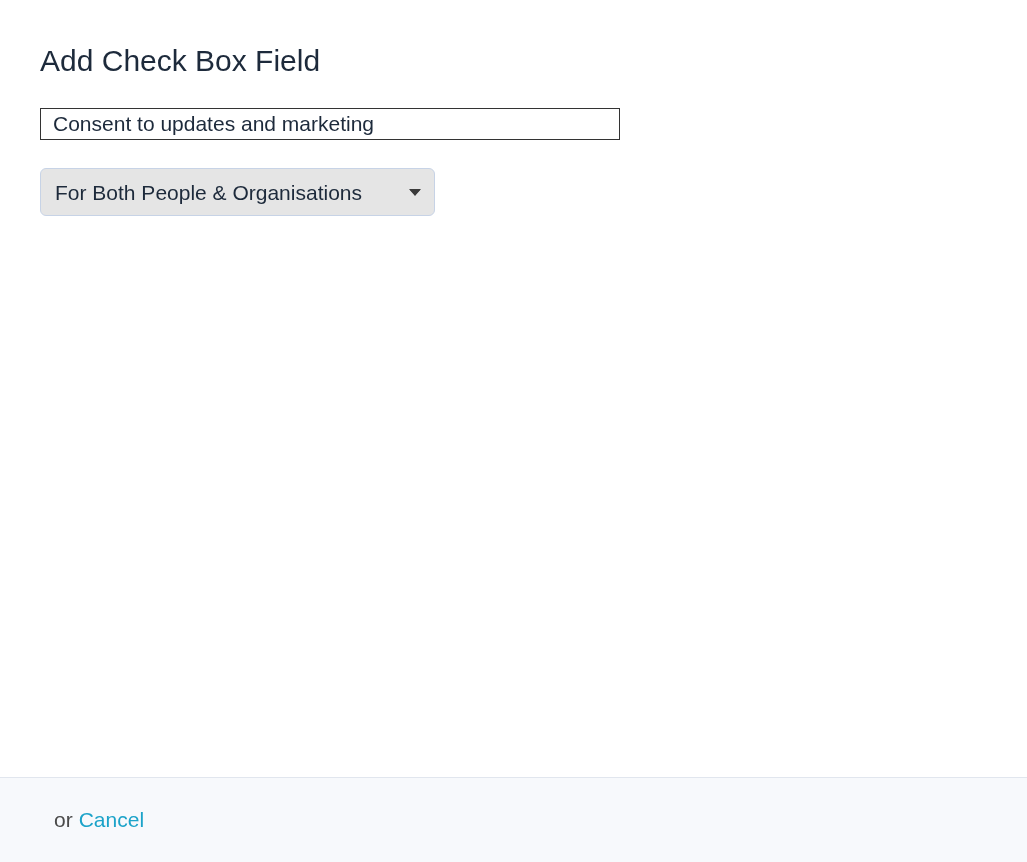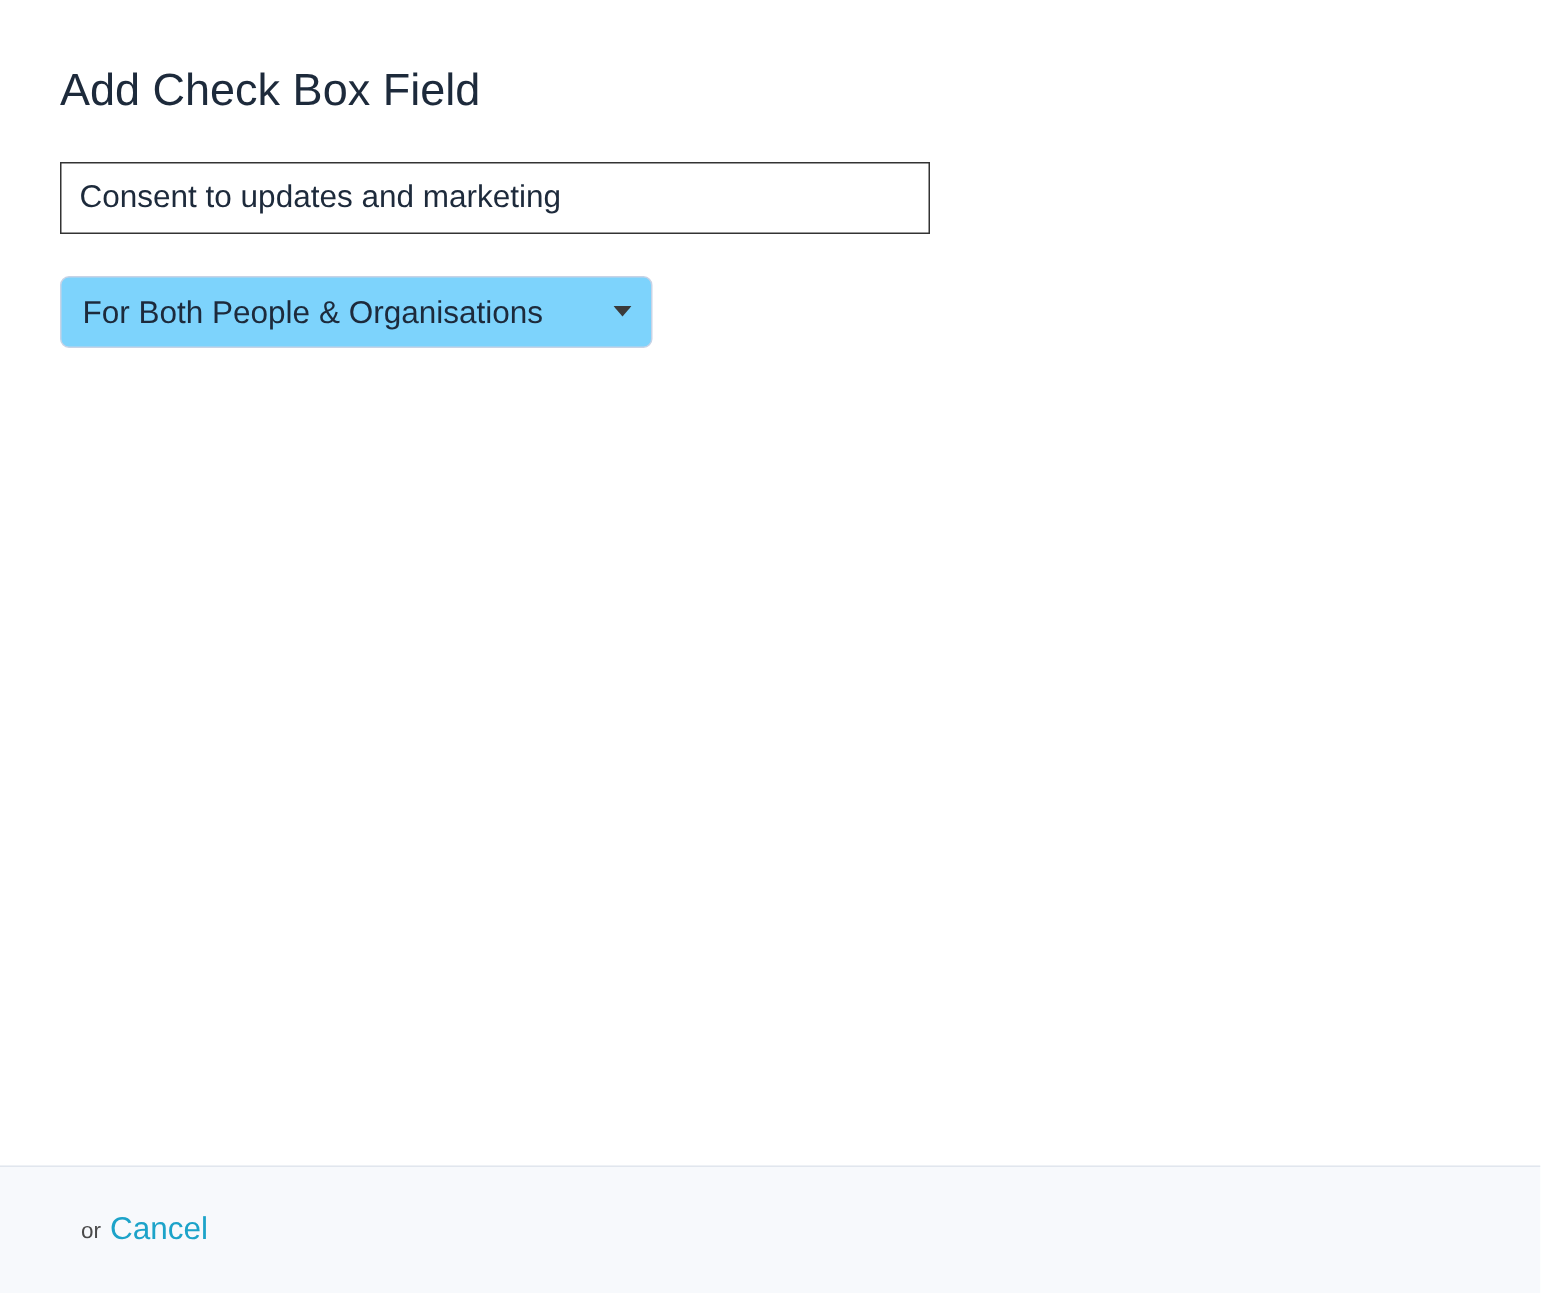--- a/index.html
+++ b/index.html
@@ -37,21 +37,21 @@
       font-weight: 400;
     }
     .required-asterisk {
       color: #d9534f;
       font-size: 15px;
       margin-left: 1px;
       vertical-align: top;
     }
     .input-label {
       width: 580px;
-      height: 48px;
+      height: 32px;
       border: 1px solid #333333;
       font-size: 21px;
       padding: 8px 12px;
       color: #1d2a3b;
       outline: none;
     }
     .input-description {
       width: 808px;
       height: 48px;
       border: 1px solid #c7d3e6;
@@ -66,21 +66,21 @@
       display: inline-block;
     }
     .select-capture {
       width: 395px;
       height: 48px;
       border: 1px solid #c7d3e6;
       border-radius: 6px;
       font-size: 21px;
       padding: 8px 40px 8px 14px;
       color: #1d2a3b;
-      background: #7dd3fc;
+      background: #e5e5e5;
       appearance: none;
       -webkit-appearance: none;
       -moz-appearance: none;
       outline: none;
       cursor: pointer;
     }
     .select-caret {
       position: absolute;
       right: 14px;
       top: 50%;
@@ -98,21 +98,21 @@
     .btn-save {
       background: #1ca3c9;
       color: #ffffff;
       border: none;
       border-radius: 4px;
       font-size: 21px;
       padding: 10px 22px;
       cursor: pointer;
     }
     .or-text {
-      font-size: 15px;
+      font-size: 21px;
       color: #4a4a4a;
       margin-left: 14px;
       margin-right: 6px;
     }
     .cancel-link {
       font-size: 21px;
       color: #1ca3c9;
       text-decoration: none;
       cursor: pointer;
       text-align: center;

